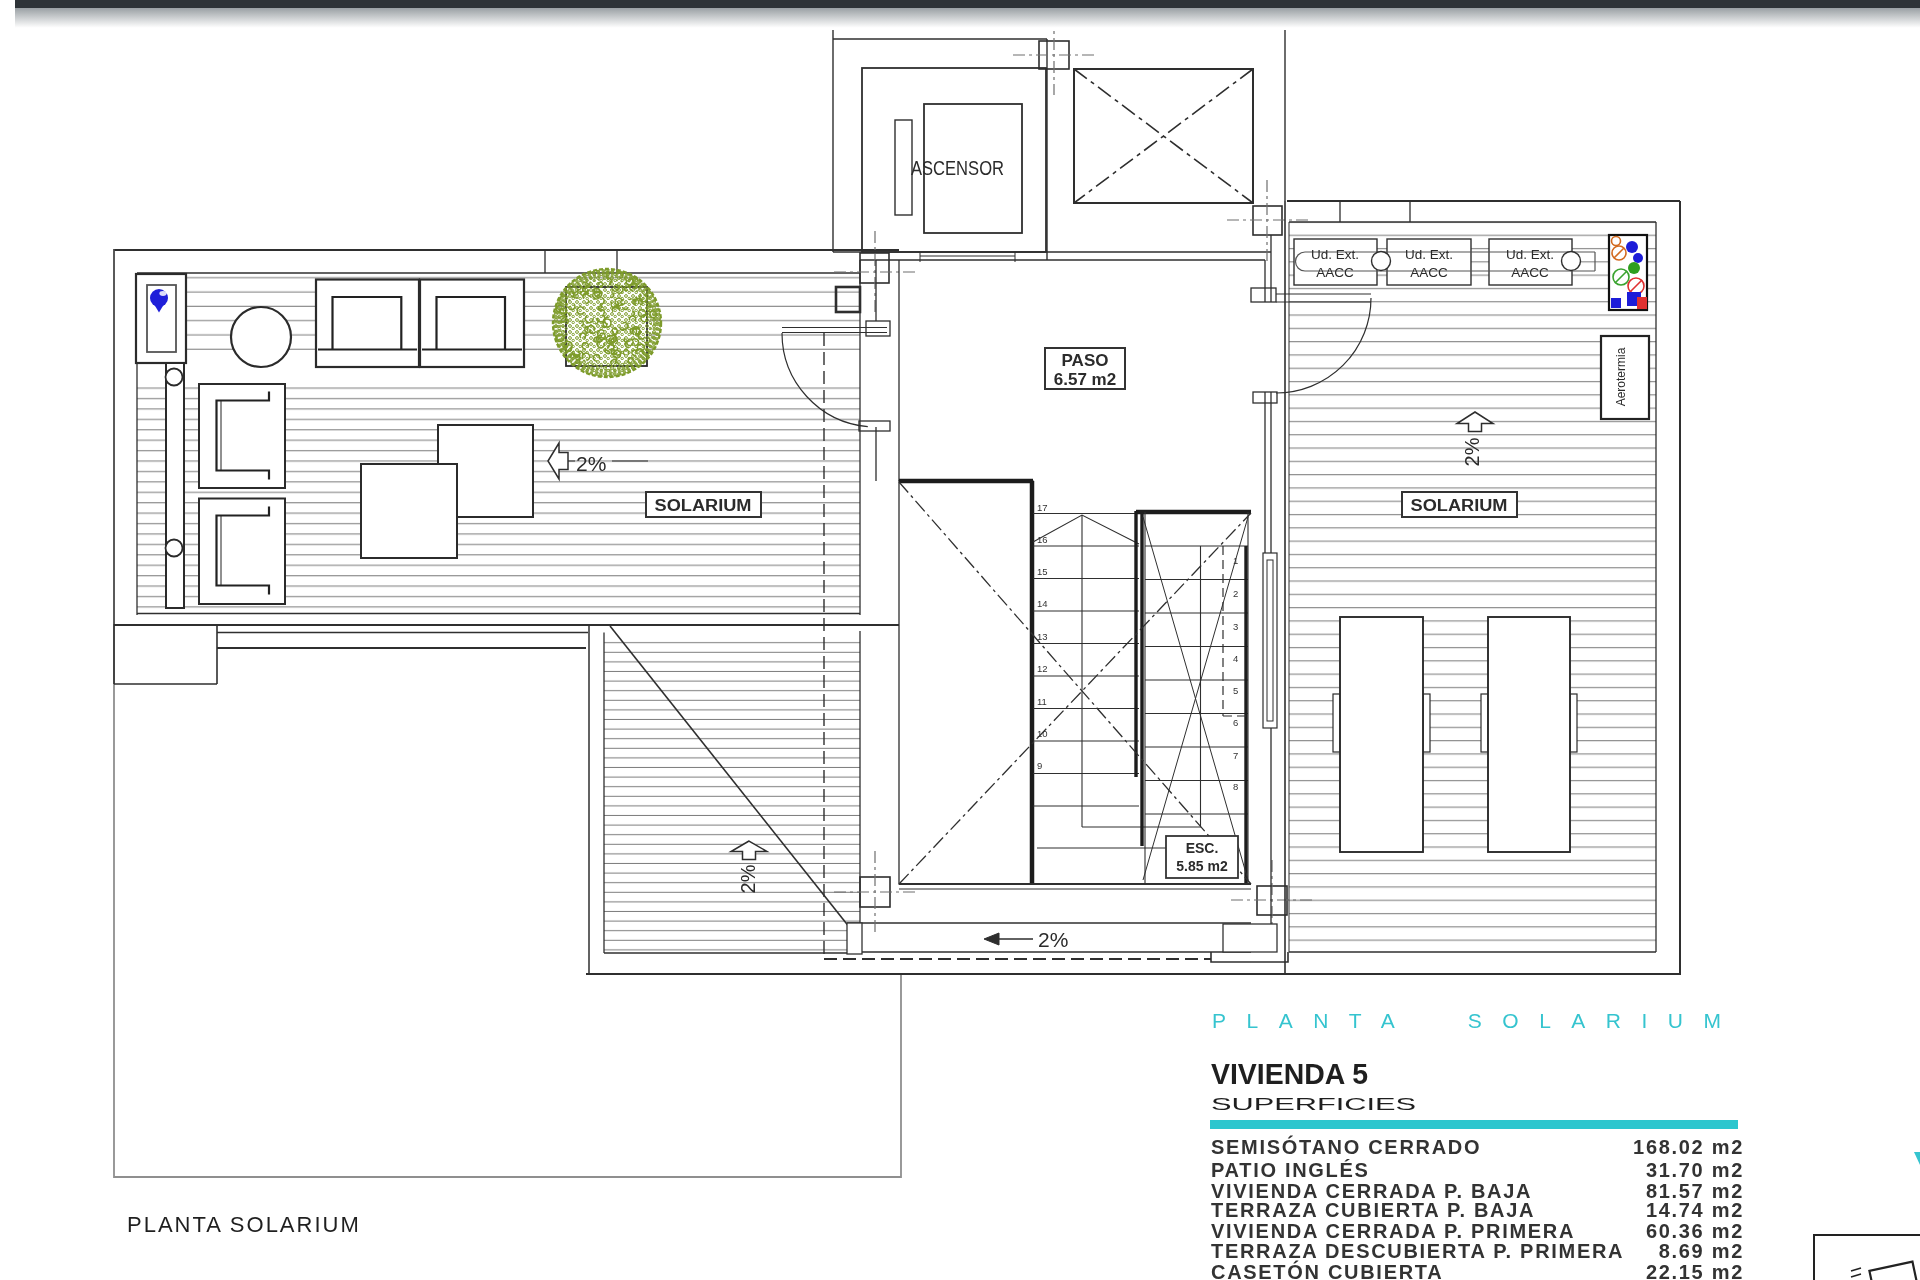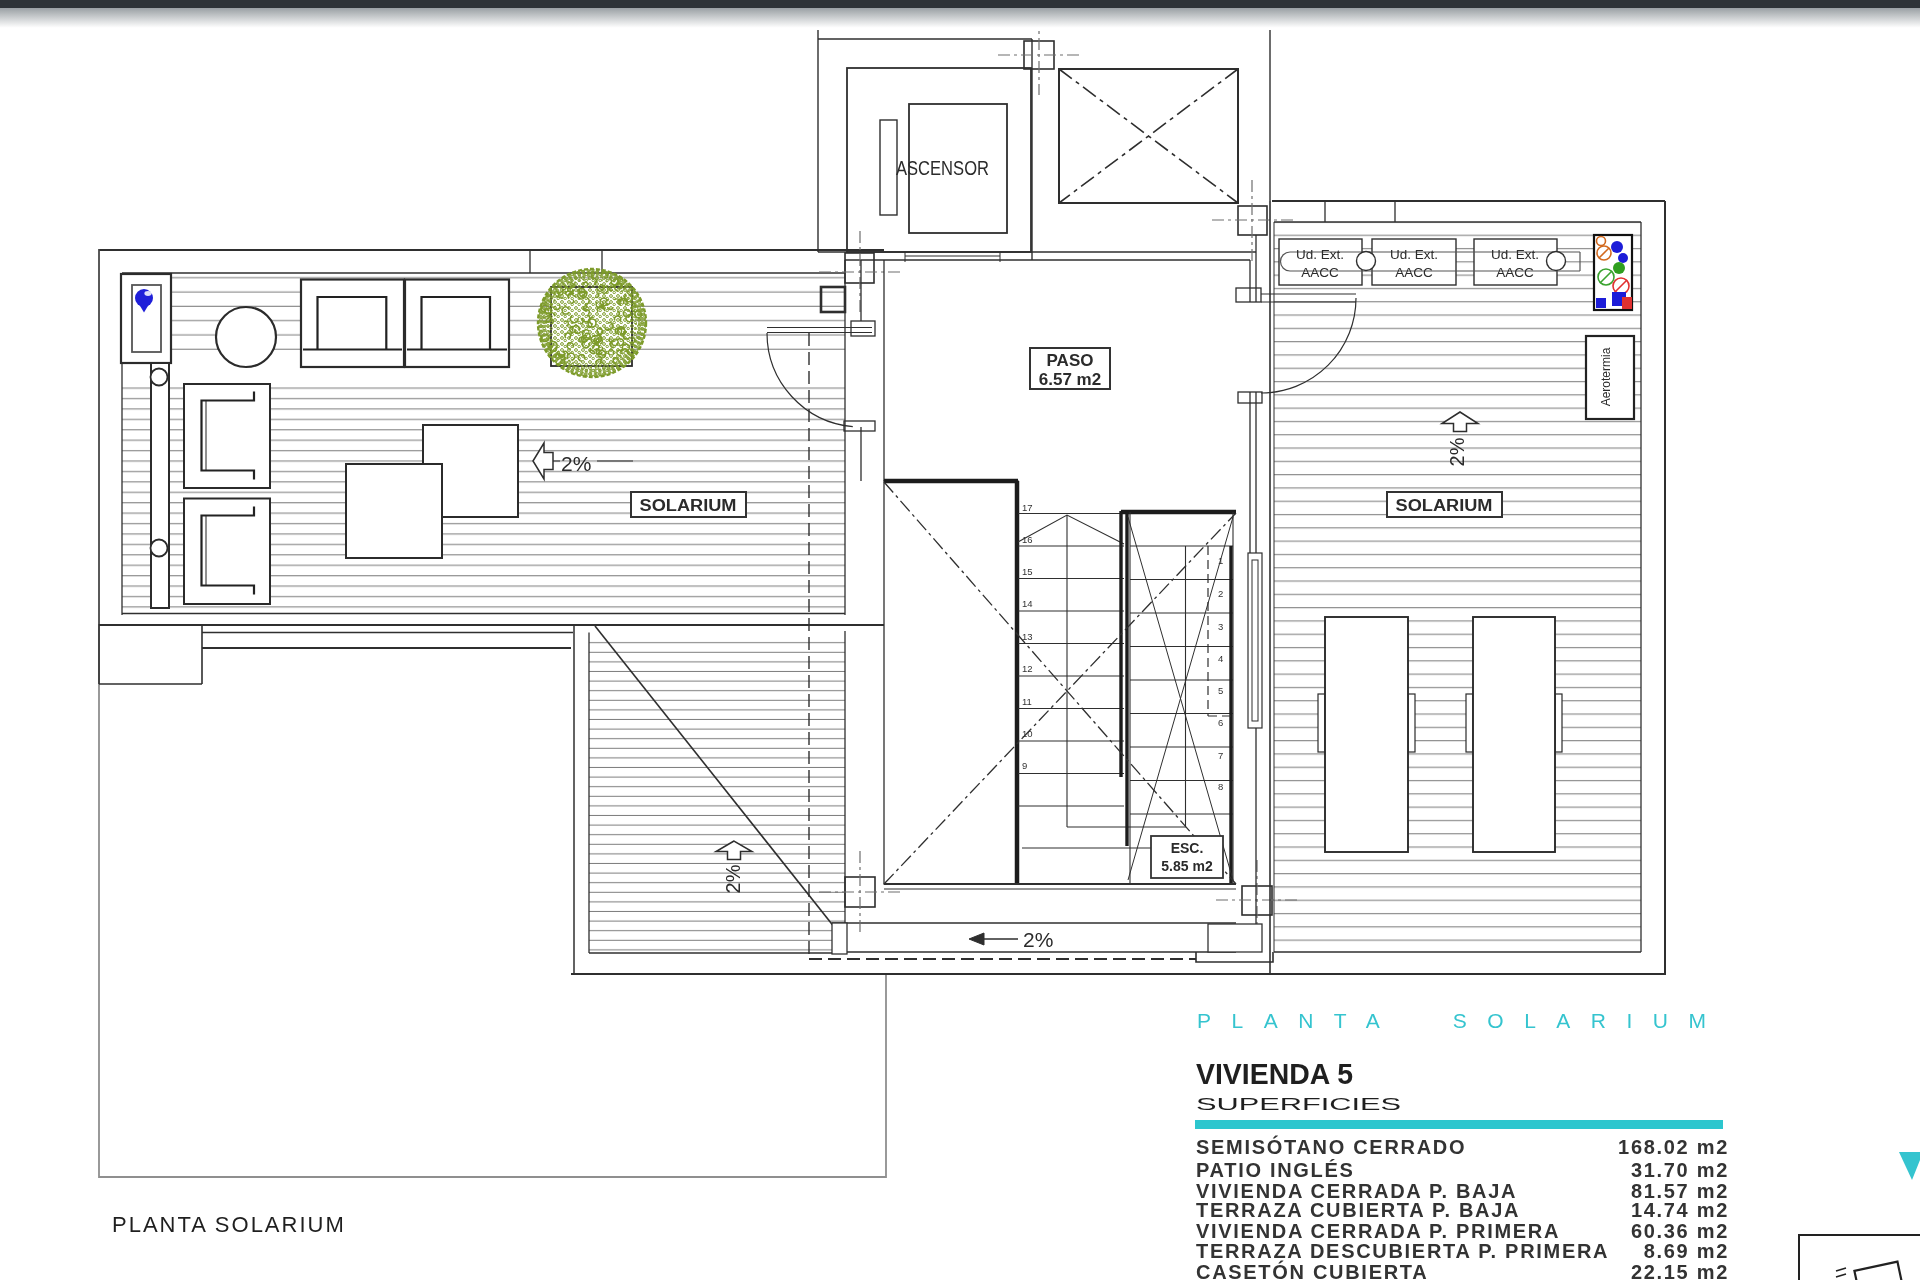--- a/index.html
+++ b/index.html
@@ -1,16 +1,16 @@
 <!DOCTYPE html>
 <html><head><meta charset="utf-8">
 <style>
 html,body{margin:0;padding:0;background:#fff;width:1920px;height:1280px;overflow:hidden;}
 *{font-family:"Liberation Sans",sans-serif;}
-#page{position:relative;width:1756px;height:1280px;}
+#page{position:relative;width:1756px;height:1280px;margin-left:15px;}
 svg{position:absolute;left:0;top:0;}
 </style></head>
 <body>
 <div id="page">
 <svg width="1920" height="1280" viewBox="0 0 1920 1280">
 <defs>
 <pattern id="hat" width="12" height="10.42" patternUnits="userSpaceOnUse">
   <path d="M0,2.6 H12" stroke="#7f7f7f" stroke-width="1.05"></path>
 </pattern>
 <pattern id="hat2" width="12" height="13.3" patternUnits="userSpaceOnUse">

